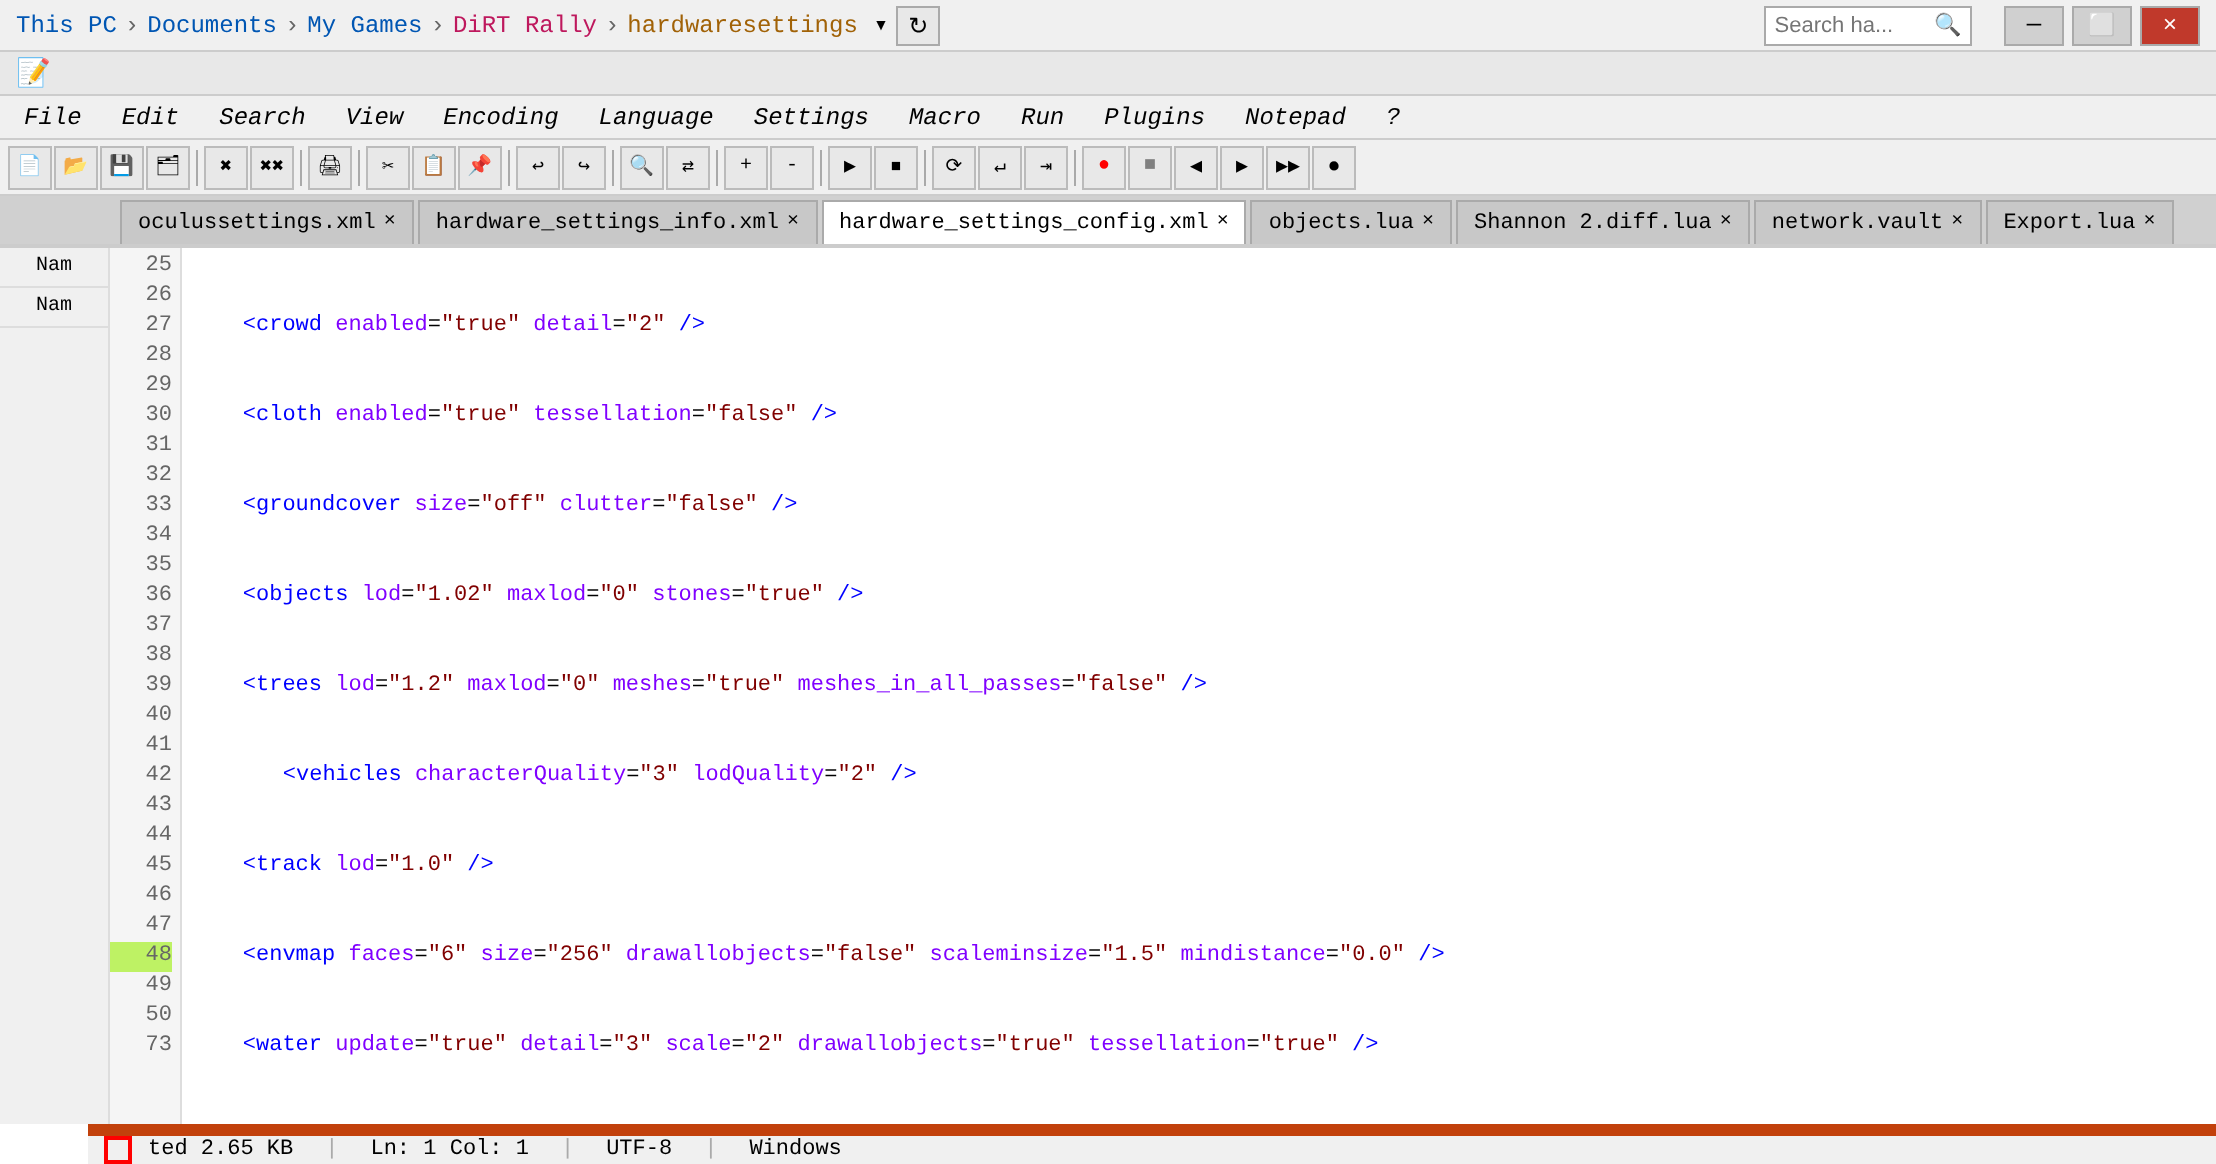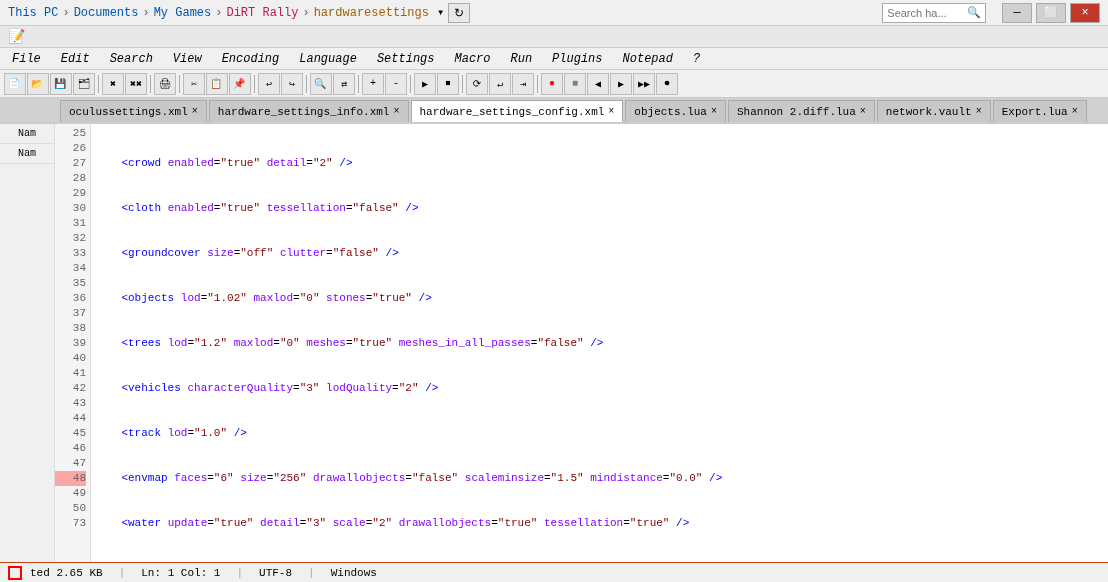--- a/index.html
+++ b/index.html
@@ -273,33 +273,33 @@
         <span style="display:block;">38</span>
         <span style="display:block;">39</span>
         <span style="display:block;">40</span>
         <span style="display:block;">41</span>
         <span style="display:block;">42</span>
         <span style="display:block;">43</span>
         <span style="display:block;">44</span>
         <span style="display:block;">45</span>
         <span style="display:block;">46</span>
         <span style="display:block;">47</span>
-        <span style="display:block; background:#fca5a5;">48</span>
+        <span style="display:block; background:#bef264;">48</span>
         <span style="display:block;">49</span>
         <span style="display:block;">50</span>
         <span style="display:block;">73</span>
       </div>
 
       <div style="flex:1; overflow:hidden; font-family:'Courier New',monospace; font-size:11px; line-height:15px; padding:2px 4px; background:#fff; white-space:pre; cursor:text;">
         <span style="display:block;">    <span style="color:#0000ff;">&lt;crowd</span> <span style="color:#8000ff;">enabled</span>=<span style="color:#800000;">"true"</span> <span style="color:#8000ff;">detail</span>=<span style="color:#800000;">"2"</span> <span style="color:#0000ff;">/&gt;</span></span>
         <span style="display:block;">    <span style="color:#0000ff;">&lt;cloth</span> <span style="color:#8000ff;">enabled</span>=<span style="color:#800000;">"true"</span> <span style="color:#8000ff;">tessellation</span>=<span style="color:#800000;">"false"</span> <span style="color:#0000ff;">/&gt;</span></span>
         <span style="display:block;">    <span style="color:#0000ff;">&lt;groundcover</span> <span style="color:#8000ff;">size</span>=<span style="color:#800000;">"off"</span> <span style="color:#8000ff;">clutter</span>=<span style="color:#800000;">"false"</span> <span style="color:#0000ff;">/&gt;</span></span>
         <span style="display:block;">    <span style="color:#0000ff;">&lt;objects</span> <span style="color:#8000ff;">lod</span>=<span style="color:#800000;">"1.02"</span> <span style="color:#8000ff;">maxlod</span>=<span style="color:#800000;">"0"</span> <span style="color:#8000ff;">stones</span>=<span style="color:#800000;">"true"</span> <span style="color:#0000ff;">/&gt;</span></span>
         <span style="display:block;">    <span style="color:#0000ff;">&lt;trees</span> <span style="color:#8000ff;">lod</span>=<span style="color:#800000;">"1.2"</span> <span style="color:#8000ff;">maxlod</span>=<span style="color:#800000;">"0"</span> <span style="color:#8000ff;">meshes</span>=<span style="color:#800000;">"true"</span> <span style="color:#8000ff;">meshes_in_all_passes</span>=<span style="color:#800000;">"false"</span> <span style="color:#0000ff;">/&gt;</span></span>
-        <span style="display:block;">    <span style="color:#0000ff;">&lt;vehicles</span> <span style="color:#8000ff;">characterQuality</span>=<span style="color:#800000;">"3"</span> <span style="color:#8000ff;">lodQuality</span>=<span style="color:#800000;">"2"</span> <span style="color:#0000ff;">/&gt;</span></span>
+        <span style="display:block;">    <span style="color:#0000ff;margin-left:20px;">&lt;vehicles</span> <span style="color:#8000ff;">characterQuality</span>=<span style="color:#800000;">"3"</span> <span style="color:#8000ff;">lodQuality</span>=<span style="color:#800000;">"2"</span> <span style="color:#0000ff;">/&gt;</span></span>
         <span style="display:block;">    <span style="color:#0000ff;">&lt;track</span> <span style="color:#8000ff;">lod</span>=<span style="color:#800000;">"1.0"</span> <span style="color:#0000ff;">/&gt;</span></span>
         <span style="display:block;">    <span style="color:#0000ff;">&lt;envmap</span> <span style="color:#8000ff;">faces</span>=<span style="color:#800000;">"6"</span> <span style="color:#8000ff;">size</span>=<span style="color:#800000;">"256"</span> <span style="color:#8000ff;">drawallobjects</span>=<span style="color:#800000;">"false"</span> <span style="color:#8000ff;">scaleminsize</span>=<span style="color:#800000;">"1.5"</span> <span style="color:#8000ff;">mindistance</span>=<span style="color:#800000;">"0.0"</span> <span style="color:#0000ff;">/&gt;</span></span>
         <span style="display:block;">    <span style="color:#0000ff;">&lt;water</span> <span style="color:#8000ff;">update</span>=<span style="color:#800000;">"true"</span> <span style="color:#8000ff;">detail</span>=<span style="color:#800000;">"3"</span> <span style="color:#8000ff;">scale</span>=<span style="color:#800000;">"2"</span> <span style="color:#8000ff;">drawallobjects</span>=<span style="color:#800000;">"true"</span> <span style="color:#8000ff;">tessellation</span>=<span style="color:#800000;">"true"</span> <span style="color:#0000ff;">/&gt;</span></span>
         <span style="display:block;">     = = = = = </span>
         
         
         
         
         
         
@@ -311,21 +311,21 @@
         
         
         
         
         
         
       </div>
     </div>
   </div>
 
-  <div style="height:20px; background:#f0f0f0; display:flex; align-items:center; padding:5px 8px; border-top:1px solid #c2410c; font-size:11px; gap:0;">
+  <div style="height:20px; background:#f0f0f0; display:flex; align-items:center; padding:5px 8px; border-top:6px solid #c2410c; font-size:11px; gap:0;margin-left:44px;">
     <span style="width:14px; height:14px; border:2px solid red; display:inline-block; margin-right:8px;"></span>
     <span style="margin-right:16px;">ted  2.65 KB</span>
     <span style="color:#aaa; margin-right:16px;">|</span>
     <span style="margin-right:16px;">Ln: 1  Col: 1</span>
     <span style="color:#aaa; margin-right:16px;">|</span>
     <span style="margin-right:16px;">UTF-8</span>
     <span style="color:#aaa; margin-right:16px;">|</span>
     <span>Windows</span>
   </div>
 </div>

